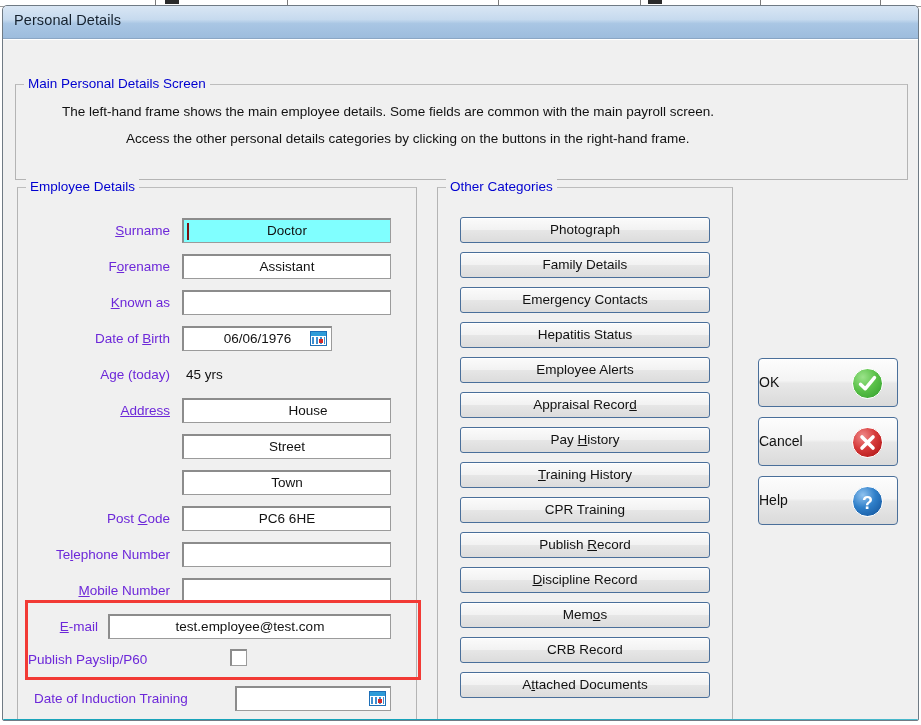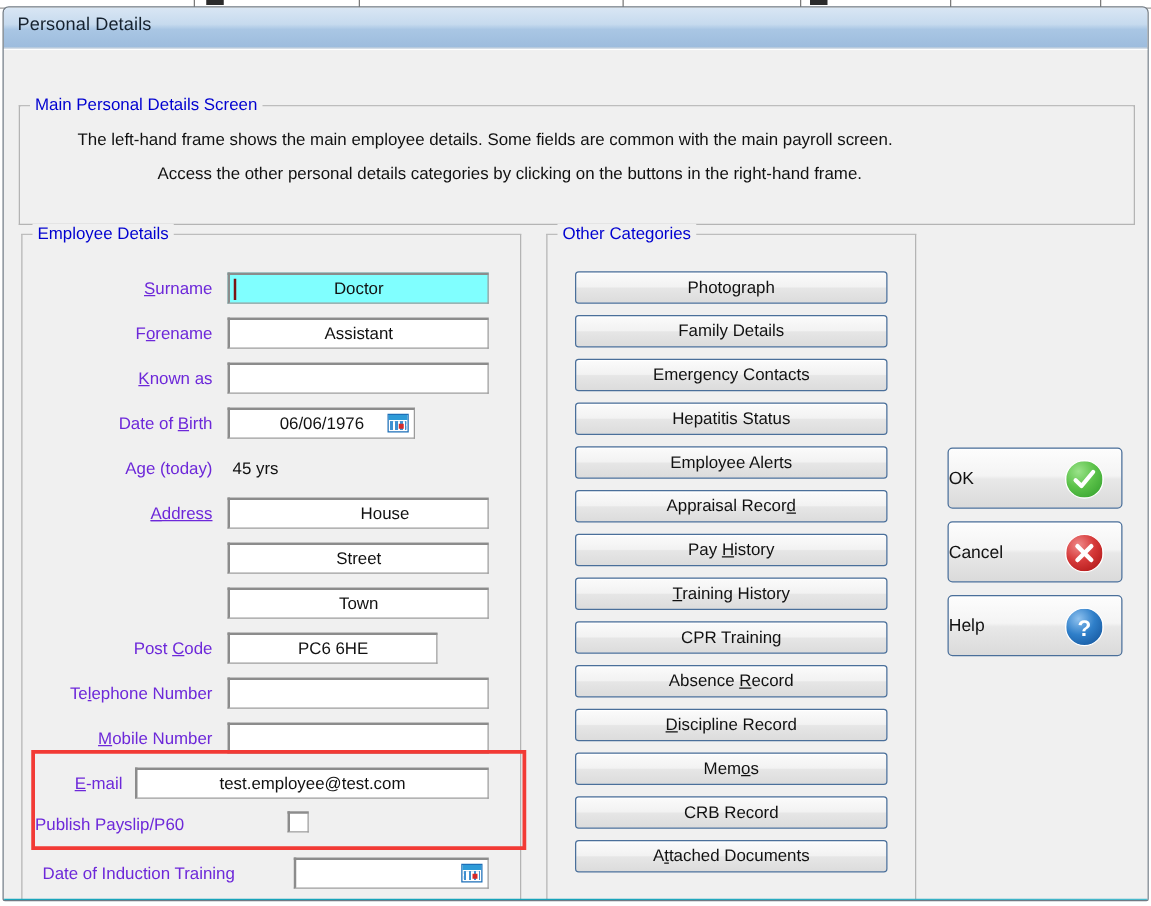--- a/index.html
+++ b/index.html
@@ -326,21 +326,21 @@
         <div class="static-val" style="left:168px; top:179px;">45 yrs</div>
 
         <div class="flabel right" style="left:152px; top:215px;text-decoration:underline;"><u>A</u>ddress</div>
         <div class="finput" style="left:164px; top:210px; width:209px;padding-left:42px;">House</div>
 
         <div class="finput" style="left:164px; top:246px; width:209px;">Street</div>
 
         <div class="finput" style="left:164px; top:282px; width:209px;">Town</div>
 
         <div class="flabel right" style="left:152px; top:323px;">Post <u>C</u>ode</div>
-        <div class="finput" style="left:164px; top:318px; width:168px;">PC6 6HE</div>
+        <div class="finput" style="left:164px; top:318px; width:209px;">PC6 6HE</div>
 
         <div class="flabel right" style="left:152px; top:359px;">Te<u>l</u>ephone Number</div>
         <div class="finput" style="left:164px; top:354px; width:209px;"></div>
 
         <div class="flabel right" style="left:152px; top:395px;"><u>M</u>obile Number</div>
         <div class="finput" style="left:164px; top:390px; width:209px;"></div>
 
         <div class="flabel right" style="left:80px; top:431px;"><u>E</u>-mail</div>
         <div class="finput" style="left:90px; top:426px; width:283px;">test.employee@test.com</div>
 
@@ -362,21 +362,21 @@
 
       <div class="catbtn" style="top:177px"><span>Photo</span><u>g</u><span>raph</span></div>
       <div class="catbtn" style="top:212px"><span>Family Details</span></div>
       <div class="catbtn" style="top:247px"><span>Emer</span><u>g</u><span>ency Contacts</span></div>
       <div class="catbtn" style="top:282px"><span>Hepatitis Status</span></div>
       <div class="catbtn" style="top:317px"><span>Employee Alerts</span></div>
       <div class="catbtn" style="top:352px"><span>Appraisal Recor</span><u>d</u></div>
       <div class="catbtn" style="top:387px"><span>Pay </span><u>H</u><span>istory</span></div>
       <div class="catbtn" style="top:422px"><u>T</u><span>raining History</span></div>
       <div class="catbtn" style="top:457px"><span>CPR Training</span></div>
-      <div class="catbtn" style="top:492px"><span>Absence </span><u>R</u><span>ecord</span></div>
+      <div class="catbtn" style="top:492px"><span>Publish </span><u>R</u><span>ecord</span></div>
       <div class="catbtn" style="top:527px"><u>D</u><span>iscipline Record</span></div>
       <div class="catbtn" style="top:562px"><span>Mem</span><u>o</u><span>s</span></div>
       <div class="catbtn" style="top:597px"><span>CRB Record</span></div>
       <div class="catbtn" style="top:632px"><span>A</span><u>t</u><span>tached Documents</span></div>
 
       <div class="actbtn" style="top:318px">
         <div class="alabel">OK</div>
         <div class="aicon ic-ok">
           <svg viewBox="0 0 29 29">
               <path d="M7.5 15.2 L12.2 19.8 L21.5 8.6" fill="none" stroke="#ffffff" stroke-width="3.4" stroke-linecap="round" stroke-linejoin="round"></path>

